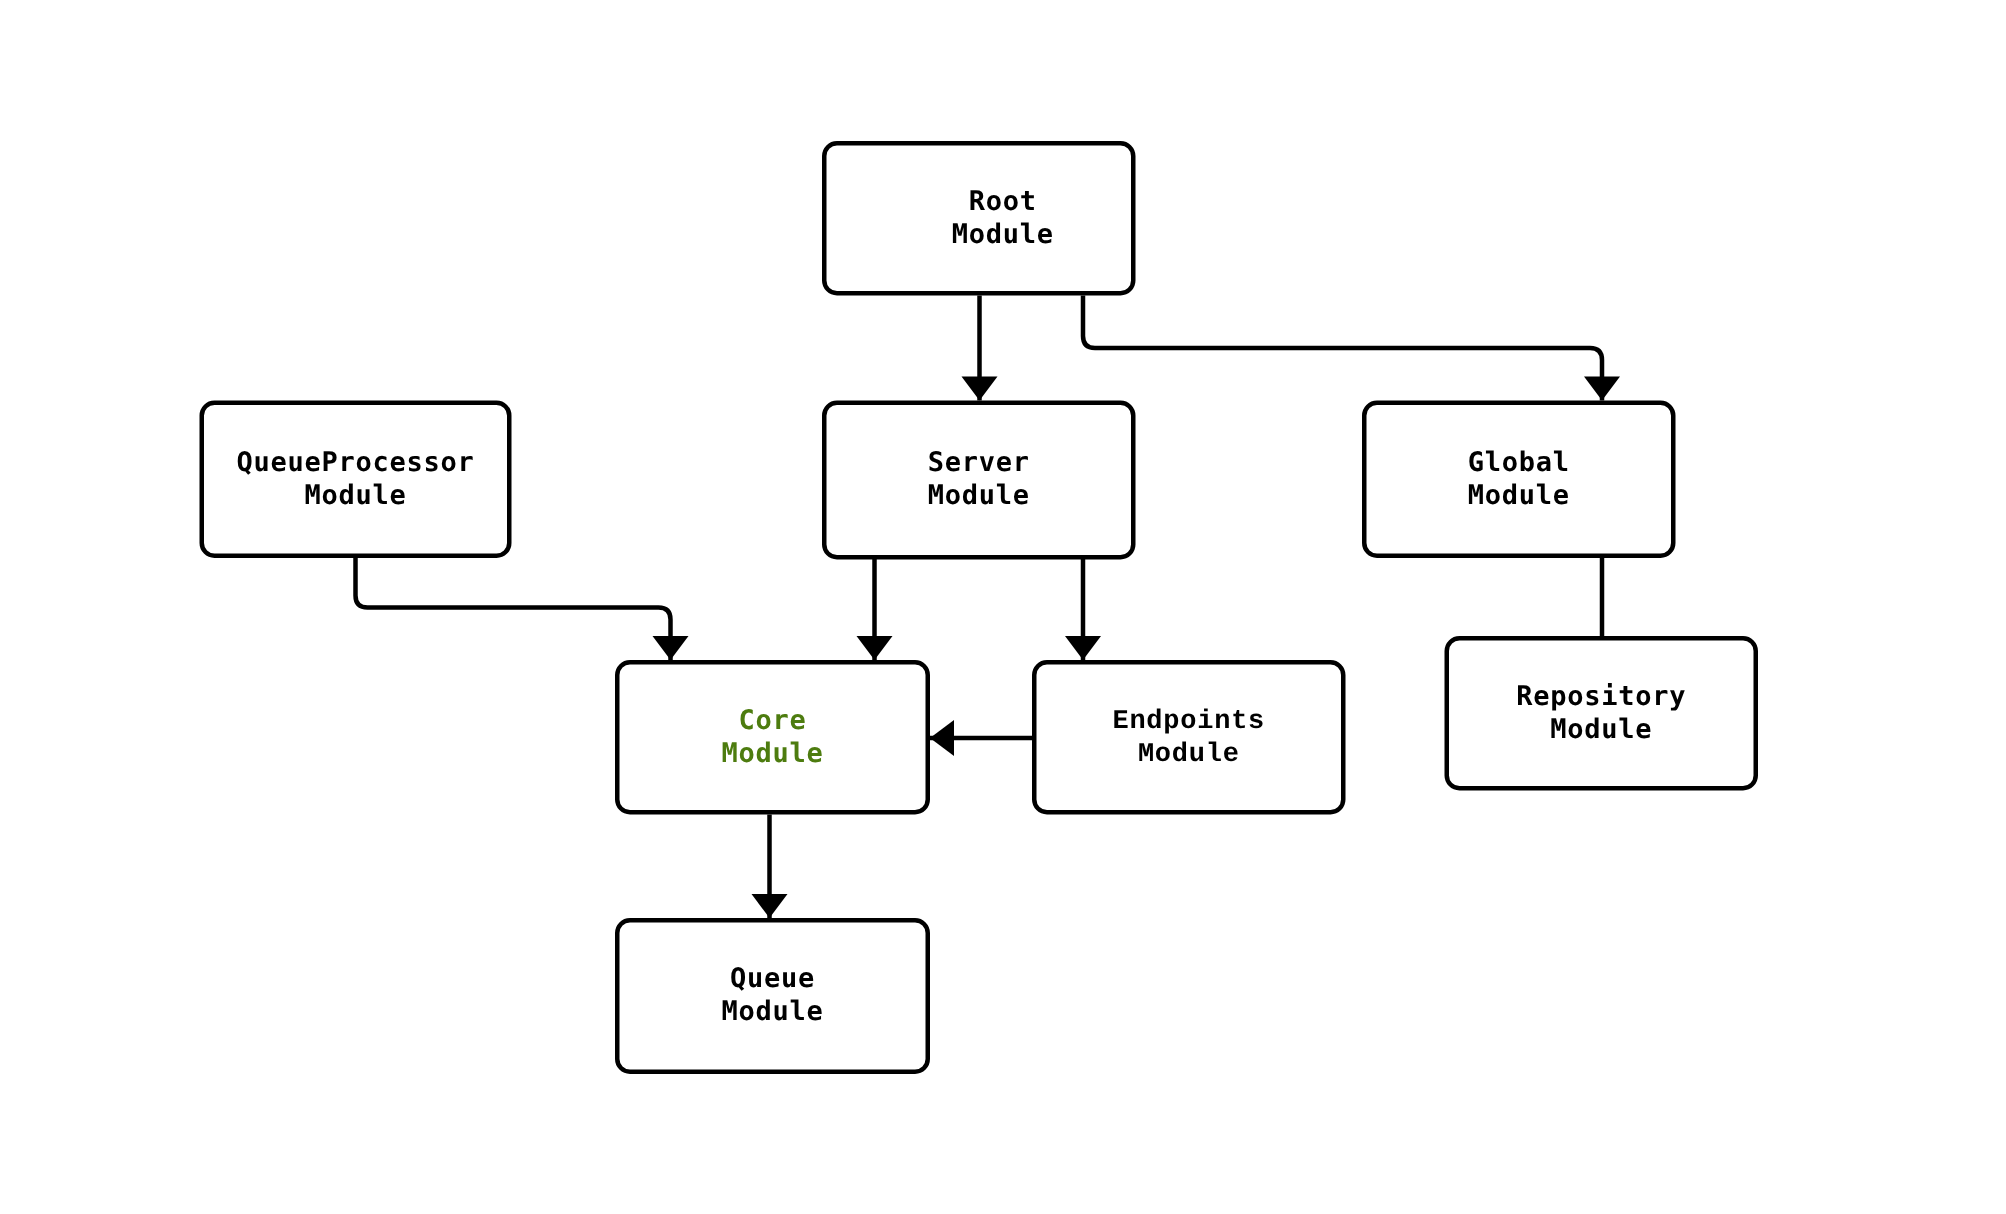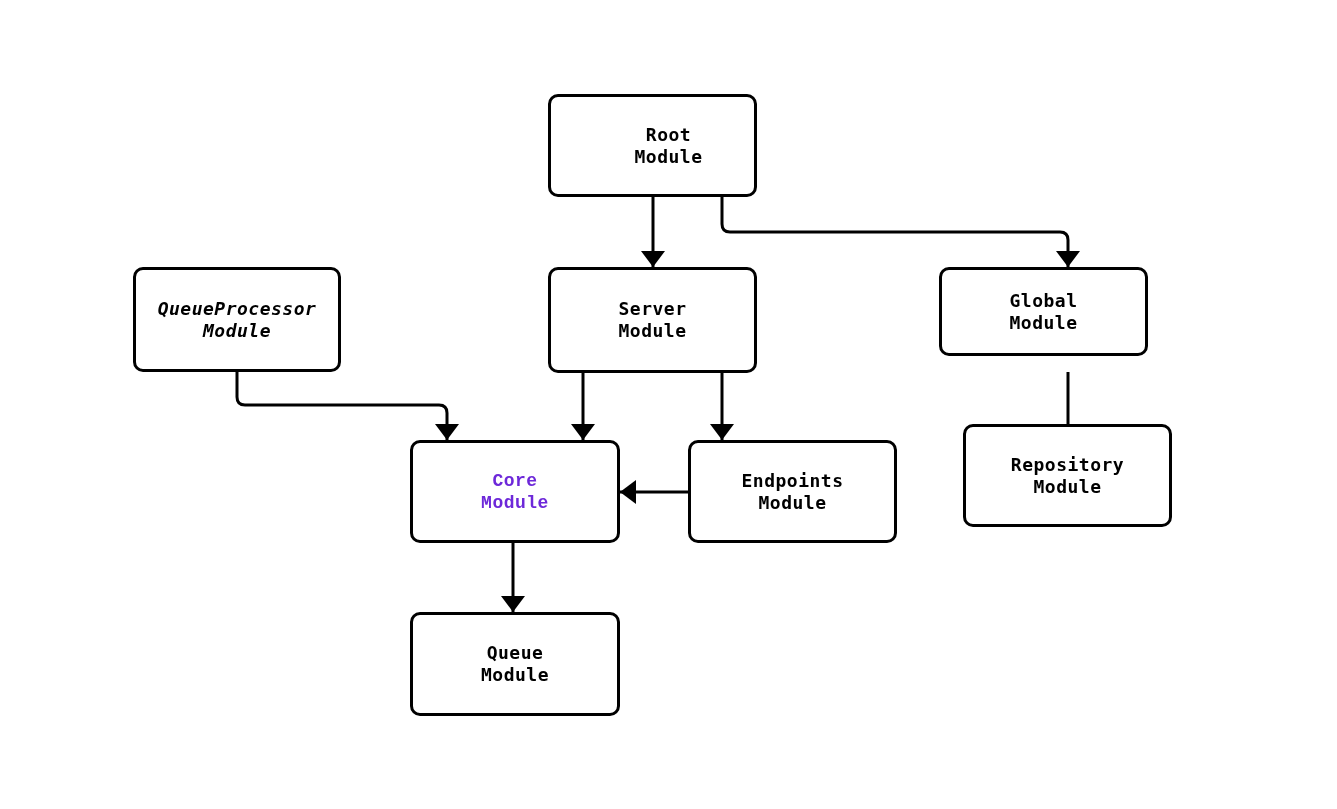--- a/index.html
+++ b/index.html
@@ -61,37 +61,37 @@
       <polygon points="1068,440 1056,424 1080,424" fill="#000000"></polygon>
       <path d="M 513 543 L 513 612" fill="none" stroke="#000000" stroke-width="3"></path>
       <polygon points="513,612 501,596 525,596" fill="#000000"></polygon>
     </svg>
   <div id="node-layer">
       <div class="node" style="left: 548px; top: 94px; width: 209px; height: 103px; border-color: rgb(0, 0, 0); padding-left: 32px;">
         <div class="node-label" style="color: rgb(0, 0, 0);">Root
 Module</div>
       </div>
       <div class="node" style="left: 133px; top: 267px; width: 208px; height: 105px; border-color: rgb(0, 0, 0);">
-        <div class="node-label" style="color: rgb(0, 0, 0); font-style: italic;">QueueProcessor
+        <div class="node-label" style="color: rgb(0, 0, 0);">QueueProcessor
 Module</div>
       </div>
       <div class="node" style="left: 548px; top: 267px; width: 209px; height: 106px; border-color: rgb(0, 0, 0);">
         <div class="node-label" style="color: rgb(0, 0, 0);">Server
 Module</div>
       </div>
-      <div class="node" style="left: 939px; top: 267px; width: 209px; height: 89px; border-color: rgb(0, 0, 0);">
+      <div class="node" style="left: 908px; top: 267px; width: 209px; height: 105px; border-color: rgb(0, 0, 0);">
         <div class="node-label" style="color: rgb(0, 0, 0);">Global
 Module</div>
       </div>
       <div class="node" style="left: 410px; top: 440px; width: 210px; height: 103px; border-color: rgb(0, 0, 0);">
-        <div class="node-label" style="color: #6d28d9; font-family: Liberation Mono, monospace;">Core
+        <div class="node-label" style="color: #4d7c0f;">Core
 Module</div>
       </div>
       <div class="node" style="left: 688px; top: 440px; width: 209px; height: 103px; border-color: rgb(0, 0, 0);">
-        <div class="node-label" style="color: rgb(0, 0, 0);">Endpoints
+        <div class="node-label" style="color: rgb(0, 0, 0); font-family: Liberation Mono, monospace;">Endpoints
 Module</div>
       </div>
       <div class="node" style="left: 963px; top: 424px; width: 209px; height: 103px; border-color: rgb(0, 0, 0);">
         <div class="node-label" style="color: rgb(0, 0, 0);">Repository
 Module</div>
       </div>
       <div class="node" style="left: 410px; top: 612px; width: 210px; height: 104px; border-color: rgb(0, 0, 0);">
         <div class="node-label" style="color: rgb(0, 0, 0);">Queue
 Module</div>
       </div>

